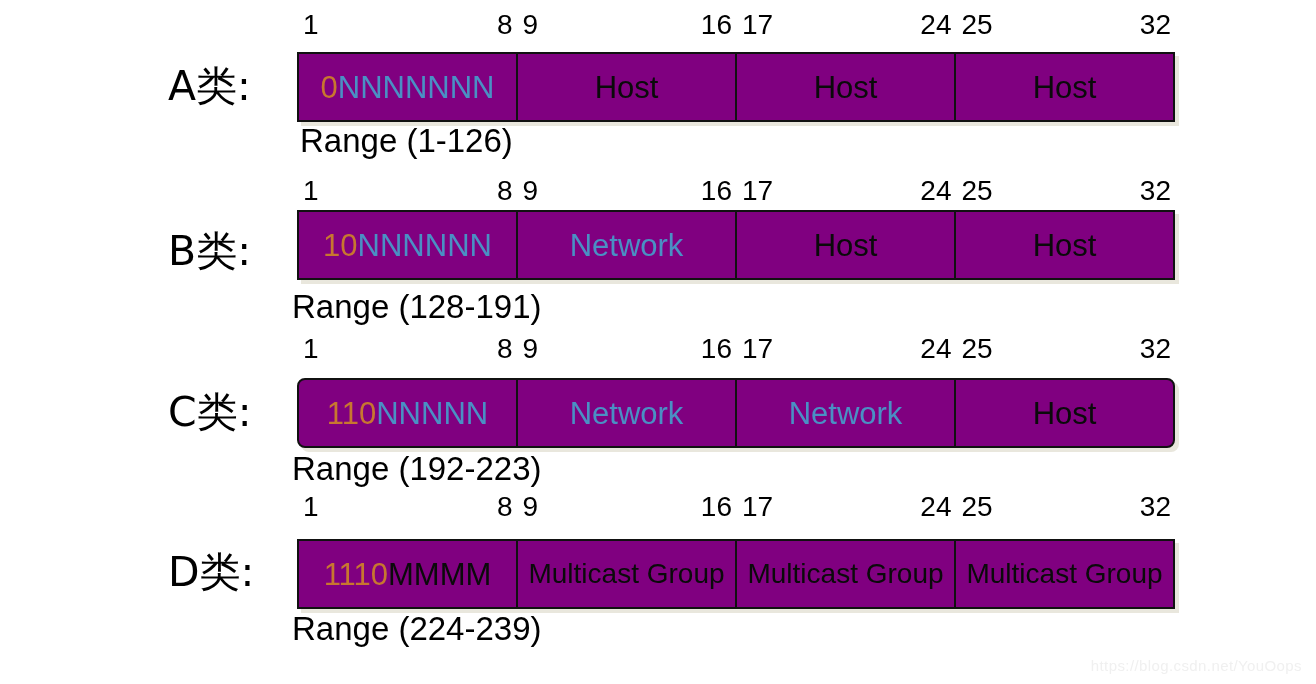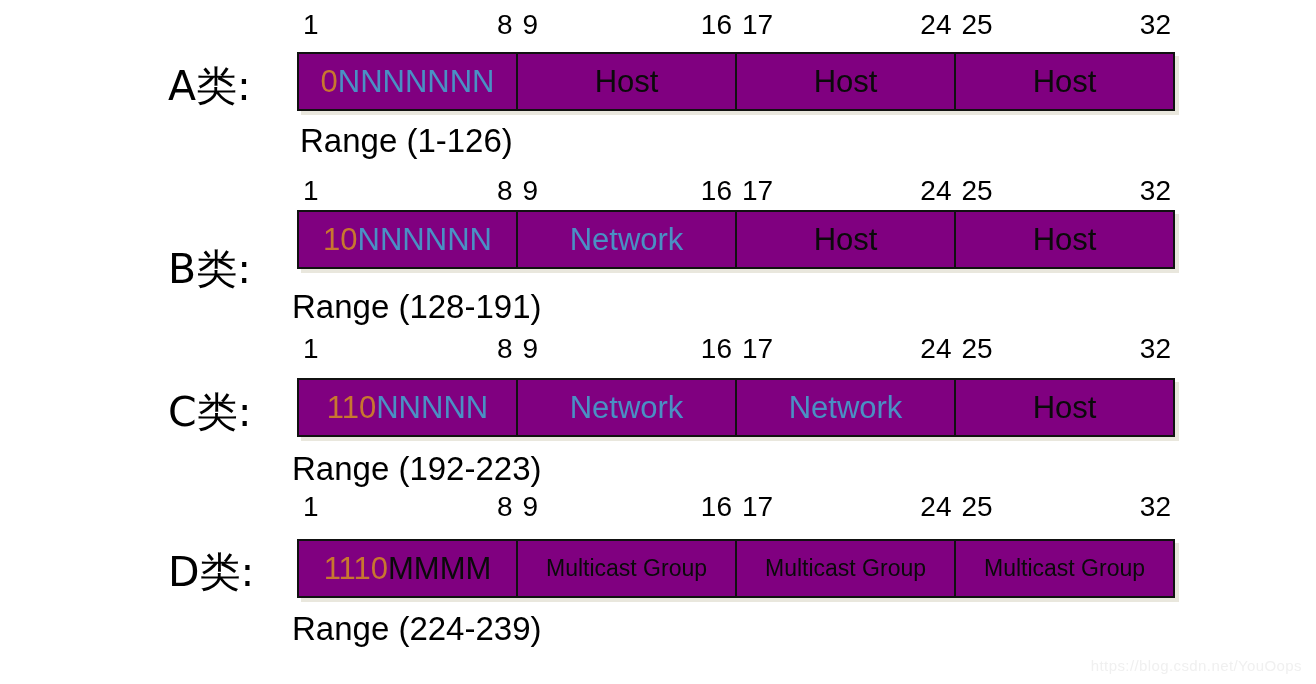--- a/index.html
+++ b/index.html
@@ -64,21 +64,21 @@
     white-space: nowrap;
   }
   .bitruler .num.left  { left: 6px; }
   .bitruler .num.right { right: 4px; }
 
   
   .bar {
     position: absolute;
     left: 297px;
     width: 878px;
-    height: 59px;
+    height: 70px;
     display: flex;
     box-sizing: border-box;
     border: 2px solid #111111;
     background: #800080;
     box-shadow: 4px 4px 0 0 #e9e7dd;
   }
   .bar .cell {
     flex: 1 1 0;
     position: relative;
     box-sizing: border-box;
@@ -89,21 +89,21 @@
     overflow: hidden;
   }
   .bar .cell:last-child { border-right: none; }
 
   .cell-text {
     font-size: 31px;
     line-height: 1;
     white-space: nowrap;
     letter-spacing: 0px;
   }
-  .cell-text.small { font-size: 23px; }
+  .cell-text.small { font-size: 28px; }
   .t-black { color: #0a0a0a; }
   .t-blue  { color: #4a90c4; }
   .t-orange{ color: #c8772f; }
 
   
   .range {
     position: absolute;
     font-size: 33px;
     line-height: 1;
     color: #000000;
@@ -155,21 +155,21 @@
           <div class="cell">
             <div class="cell-text"><span class="t-black">Host</span></div>
           </div>
           <div class="cell">
             <div class="cell-text"><span class="t-black">Host</span></div>
           </div>
         </div>
         <div class="range" style="top: 124px; left: 300px;">Range (1-126)</div>
       </div>
       <div class="class-row" style="top: 0px;">
-        <div class="class-label" style="top: 249px;">B类:</div>
+        <div class="class-label" style="top: 231px;">B类:</div>
         <div class="bitruler" style="top: 176px;">
           <div class="seg" style="left: 0%; width: 25%;">
             <div class="num left">1</div>
             <div class="num right">8</div>
           </div>
           <div class="seg" style="left: 25%; width: 25%;">
             <div class="num left">9</div>
             <div class="num right">16</div>
           </div>
           <div class="seg" style="left: 50%; width: 25%;">
@@ -210,21 +210,21 @@
           </div>
           <div class="seg" style="left: 50%; width: 25%;">
             <div class="num left">17</div>
             <div class="num right">24</div>
           </div>
           <div class="seg" style="left: 75%; width: 25%;">
             <div class="num left">25</div>
             <div class="num right">32</div>
           </div>
         </div>
-        <div class="bar" style="top: 378px;">
+        <div class="bar" style="top: 378px; border-radius: 8px;">
           <div class="cell">
             <div class="cell-text"><span class="t-orange">110</span><span class="t-blue">NNNNN</span></div>
           </div>
           <div class="cell">
             <div class="cell-text"><span class="t-blue">Network</span></div>
           </div>
           <div class="cell">
             <div class="cell-text"><span class="t-blue">Network</span></div>
           </div>
           <div class="cell">

